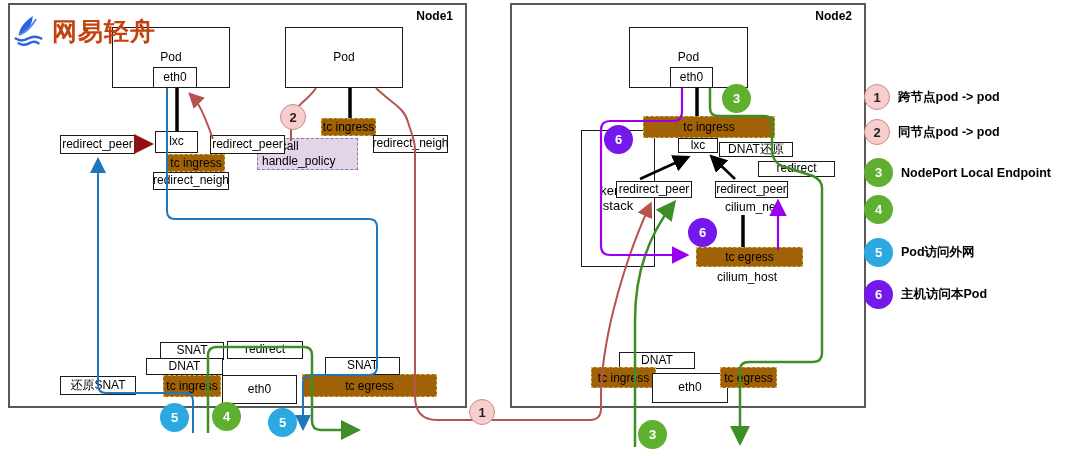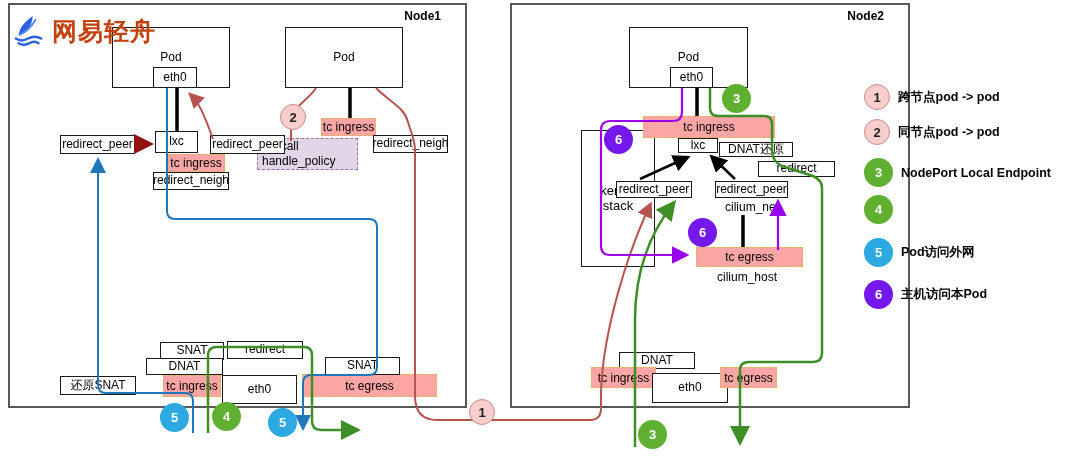--- a/index.html
+++ b/index.html
@@ -4,29 +4,29 @@
 <style>
   html,body{margin:0;padding:0;background:#ffffff;}
   #stage{
     position:relative;width:1080px;height:456px;background:#ffffff;
     font-family:"Liberation Sans","DejaVu Sans",sans-serif;overflow:hidden;
   }
   .node{
     position:absolute;border:2px solid #595959;background:#ffffff;
   }
   .node-label{
-    position:absolute;top:4px;right:24px;font-size:12px;font-weight:bold;color:#000;
+    position:absolute;top:4px;right:12px;font-size:12px;font-weight:bold;color:#000;
   }
   .box{
     position:absolute;background:#ffffff;border:1.5px solid #1a1a1a;
     display:flex;align-items:center;justify-content:center;
     font-size:12px;color:#000;box-sizing:border-box;text-align:center;line-height:1.1;
   }
   .ybox{
-    position:absolute;background:#fca5a5;border:1.6px dashed #d6b656;
+    position:absolute;background:#a16207;border:1.6px dashed #d6b656;
     display:flex;align-items:center;justify-content:center;
     font-size:12px;color:#000;box-sizing:border-box;
   }
   .pbox{
     position:absolute;background:#e1d5e7;border:1.6px dashed #9673a6;
     display:flex;align-items:center;justify-content:flex-start;
     font-size:12px;color:#000;box-sizing:border-box;padding:2px 4px;text-align:left;line-height:1.25;
   }
   .plain{
     position:absolute;font-size:12px;color:#000;text-align:center;line-height:1.2;
@@ -75,21 +75,21 @@
 
   <div class="box" style="left:160px;top:342px;width:64px;height:18px;">SNAT</div>
   <div class="box" style="left:227px;top:341px;width:76px;height:18px;">redirect</div>
   <div class="box" style="left:146px;top:358px;width:77px;height:17px;">DNAT</div>
   <div class="box" style="left:60px;top:376px;width:76px;height:19px;">还原SNAT</div>
   <div class="ybox" style="left:163px;top:375px;width:58px;height:22px;">tc ingress</div>
   <div class="box" style="left:222px;top:375px;width:75px;height:29px;">eth0</div>
   <div class="ybox" style="left:302px;top:374px;width:135px;height:23px;">tc egress</div>
   <div class="box" style="left:325px;top:357px;width:75px;height:18px;">SNAT</div>
 
-  <div class="node" style="left:510px;top:3px;width:352px;height:401px;padding-left:44px;">
+  <div class="node" style="left:510px;top:3px;width:352px;height:401px;">
     <div class="node-label">Node2</div>
   </div>
 
   <div class="box" style="left:629px;top:27px;width:119px;height:61px;"></div>
   <div class="pod-title" style="left:629px;top:50px;width:119px;">Pod</div>
   <div class="box" style="left:670px;top:67px;width:43px;height:21px;">eth0</div>
 
   <div class="box" style="left:533px;top:130px;width:74px;height:137px;font-size:13px;padding:0 24px;margin-left:48px;">kernel stack</div>
   <div class="ybox" style="left:643px;top:116px;width:132px;height:22px;">tc ingress</div>
   <div class="box" style="left:678px;top:138px;width:40px;height:15px;">lxc</div>

